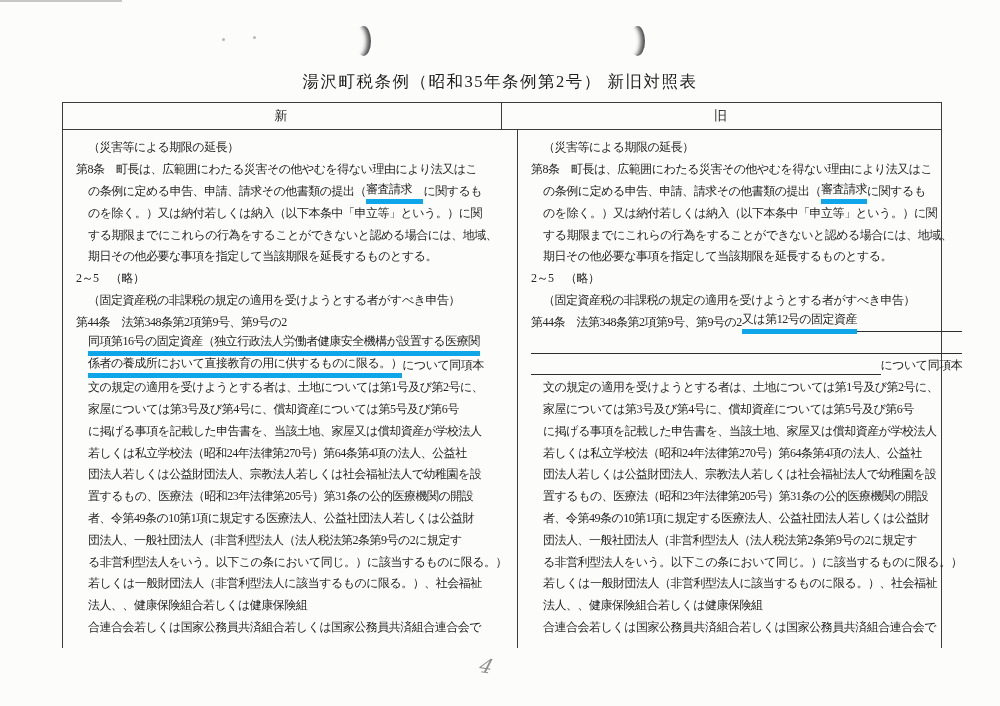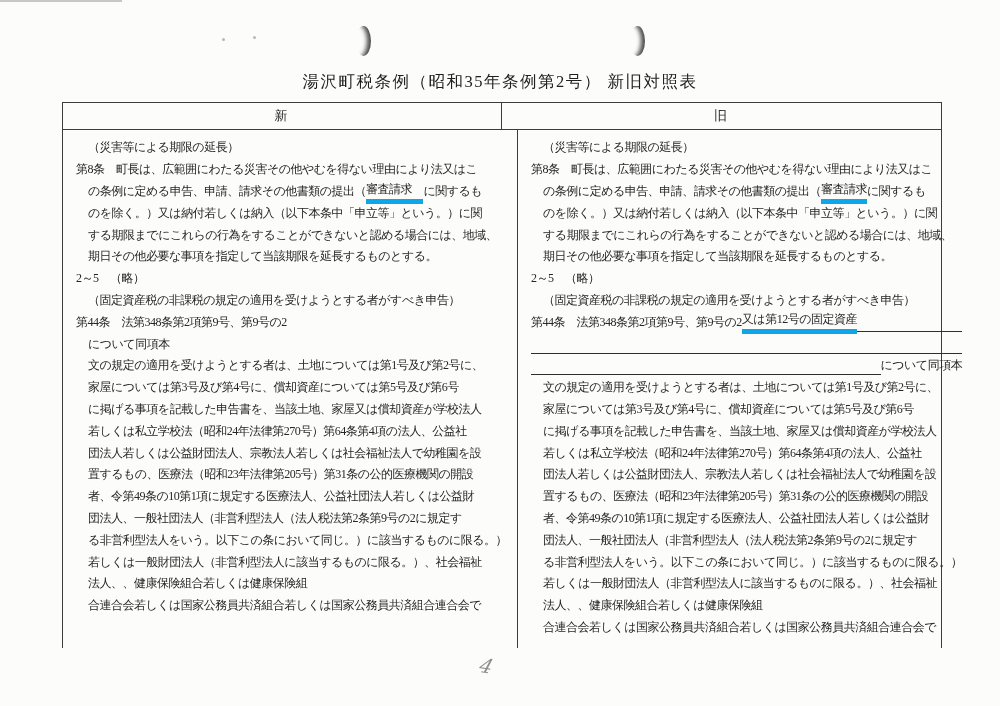--- a/index.html
+++ b/index.html
@@ -86,21 +86,22 @@
       <div class="col new" id="col-new">
           <div class="line ind"><span class="seg">（災害等による期限の延長）</span></div>
           <div class="line"><span class="seg">第8条　町長は、広範囲にわたる災害その他やむを得ない理由により法又はこ</span></div>
           <div class="line ind"><span class="seg">の条例に定める申告、申請、請求その他書類の提出（</span><span class="seg u">審査請求　</span><span class="seg">に関するも</span></div>
           <div class="line ind"><span class="seg">のを除く。）又は納付若しくは納入（以下本条中「申立等」という。）に関</span></div>
           <div class="line ind"><span class="seg">する期限までにこれらの行為をすることができないと認める場合には、地域、</span></div>
           <div class="line ind"><span class="seg">期日その他必要な事項を指定して当該期限を延長するものとする。</span></div>
           <div class="line"><span class="seg">2～5　（略）</span></div>
           <div class="line ind"><span class="seg">（固定資産税の非課税の規定の適用を受けようとする者がすべき申告）</span></div>
           <div class="line"><span class="seg">第44条　法第348条第2項第9号、第9号の2</span></div>
-          <div class="line ind"><span class="seg">について同項本</span></div>
+          <div class="line ind"><span class="seg u">同項第16号の固定資産（独立行政法人労働者健康安全機構が設置する医療関</span></div>
+          <div class="line ind"><span class="seg u">係者の養成所において直接教育の用に供するものに限る。）</span><span class="seg">について同項本</span></div>
           <div class="line ind"><span class="seg">文の規定の適用を受けようとする者は、土地については第1号及び第2号に、</span></div>
           <div class="line ind"><span class="seg">家屋については第3号及び第4号に、償却資産については第5号及び第6号</span></div>
           <div class="line ind"><span class="seg">に掲げる事項を記載した申告書を、当該土地、家屋又は償却資産が学校法人</span></div>
           <div class="line ind"><span class="seg">若しくは私立学校法（昭和24年法律第270号）第64条第4項の法人、公益社</span></div>
           <div class="line ind"><span class="seg">団法人若しくは公益財団法人、宗教法人若しくは社会福祉法人で幼稚園を設</span></div>
           <div class="line ind"><span class="seg">置するもの、医療法（昭和23年法律第205号）第31条の公的医療機関の開設</span></div>
           <div class="line ind"><span class="seg">者、令第49条の10第1項に規定する医療法人、公益社団法人若しくは公益財</span></div>
           <div class="line ind"><span class="seg">団法人、一般社団法人（非営利型法人（法人税法第2条第9号の2に規定す</span></div>
           <div class="line ind"><span class="seg">る非営利型法人をいう。以下この条において同じ。）に該当するものに限る。）</span></div>
           <div class="line ind"><span class="seg">若しくは一般財団法人（非営利型法人に該当するものに限る。）、社会福祉</span></div>

